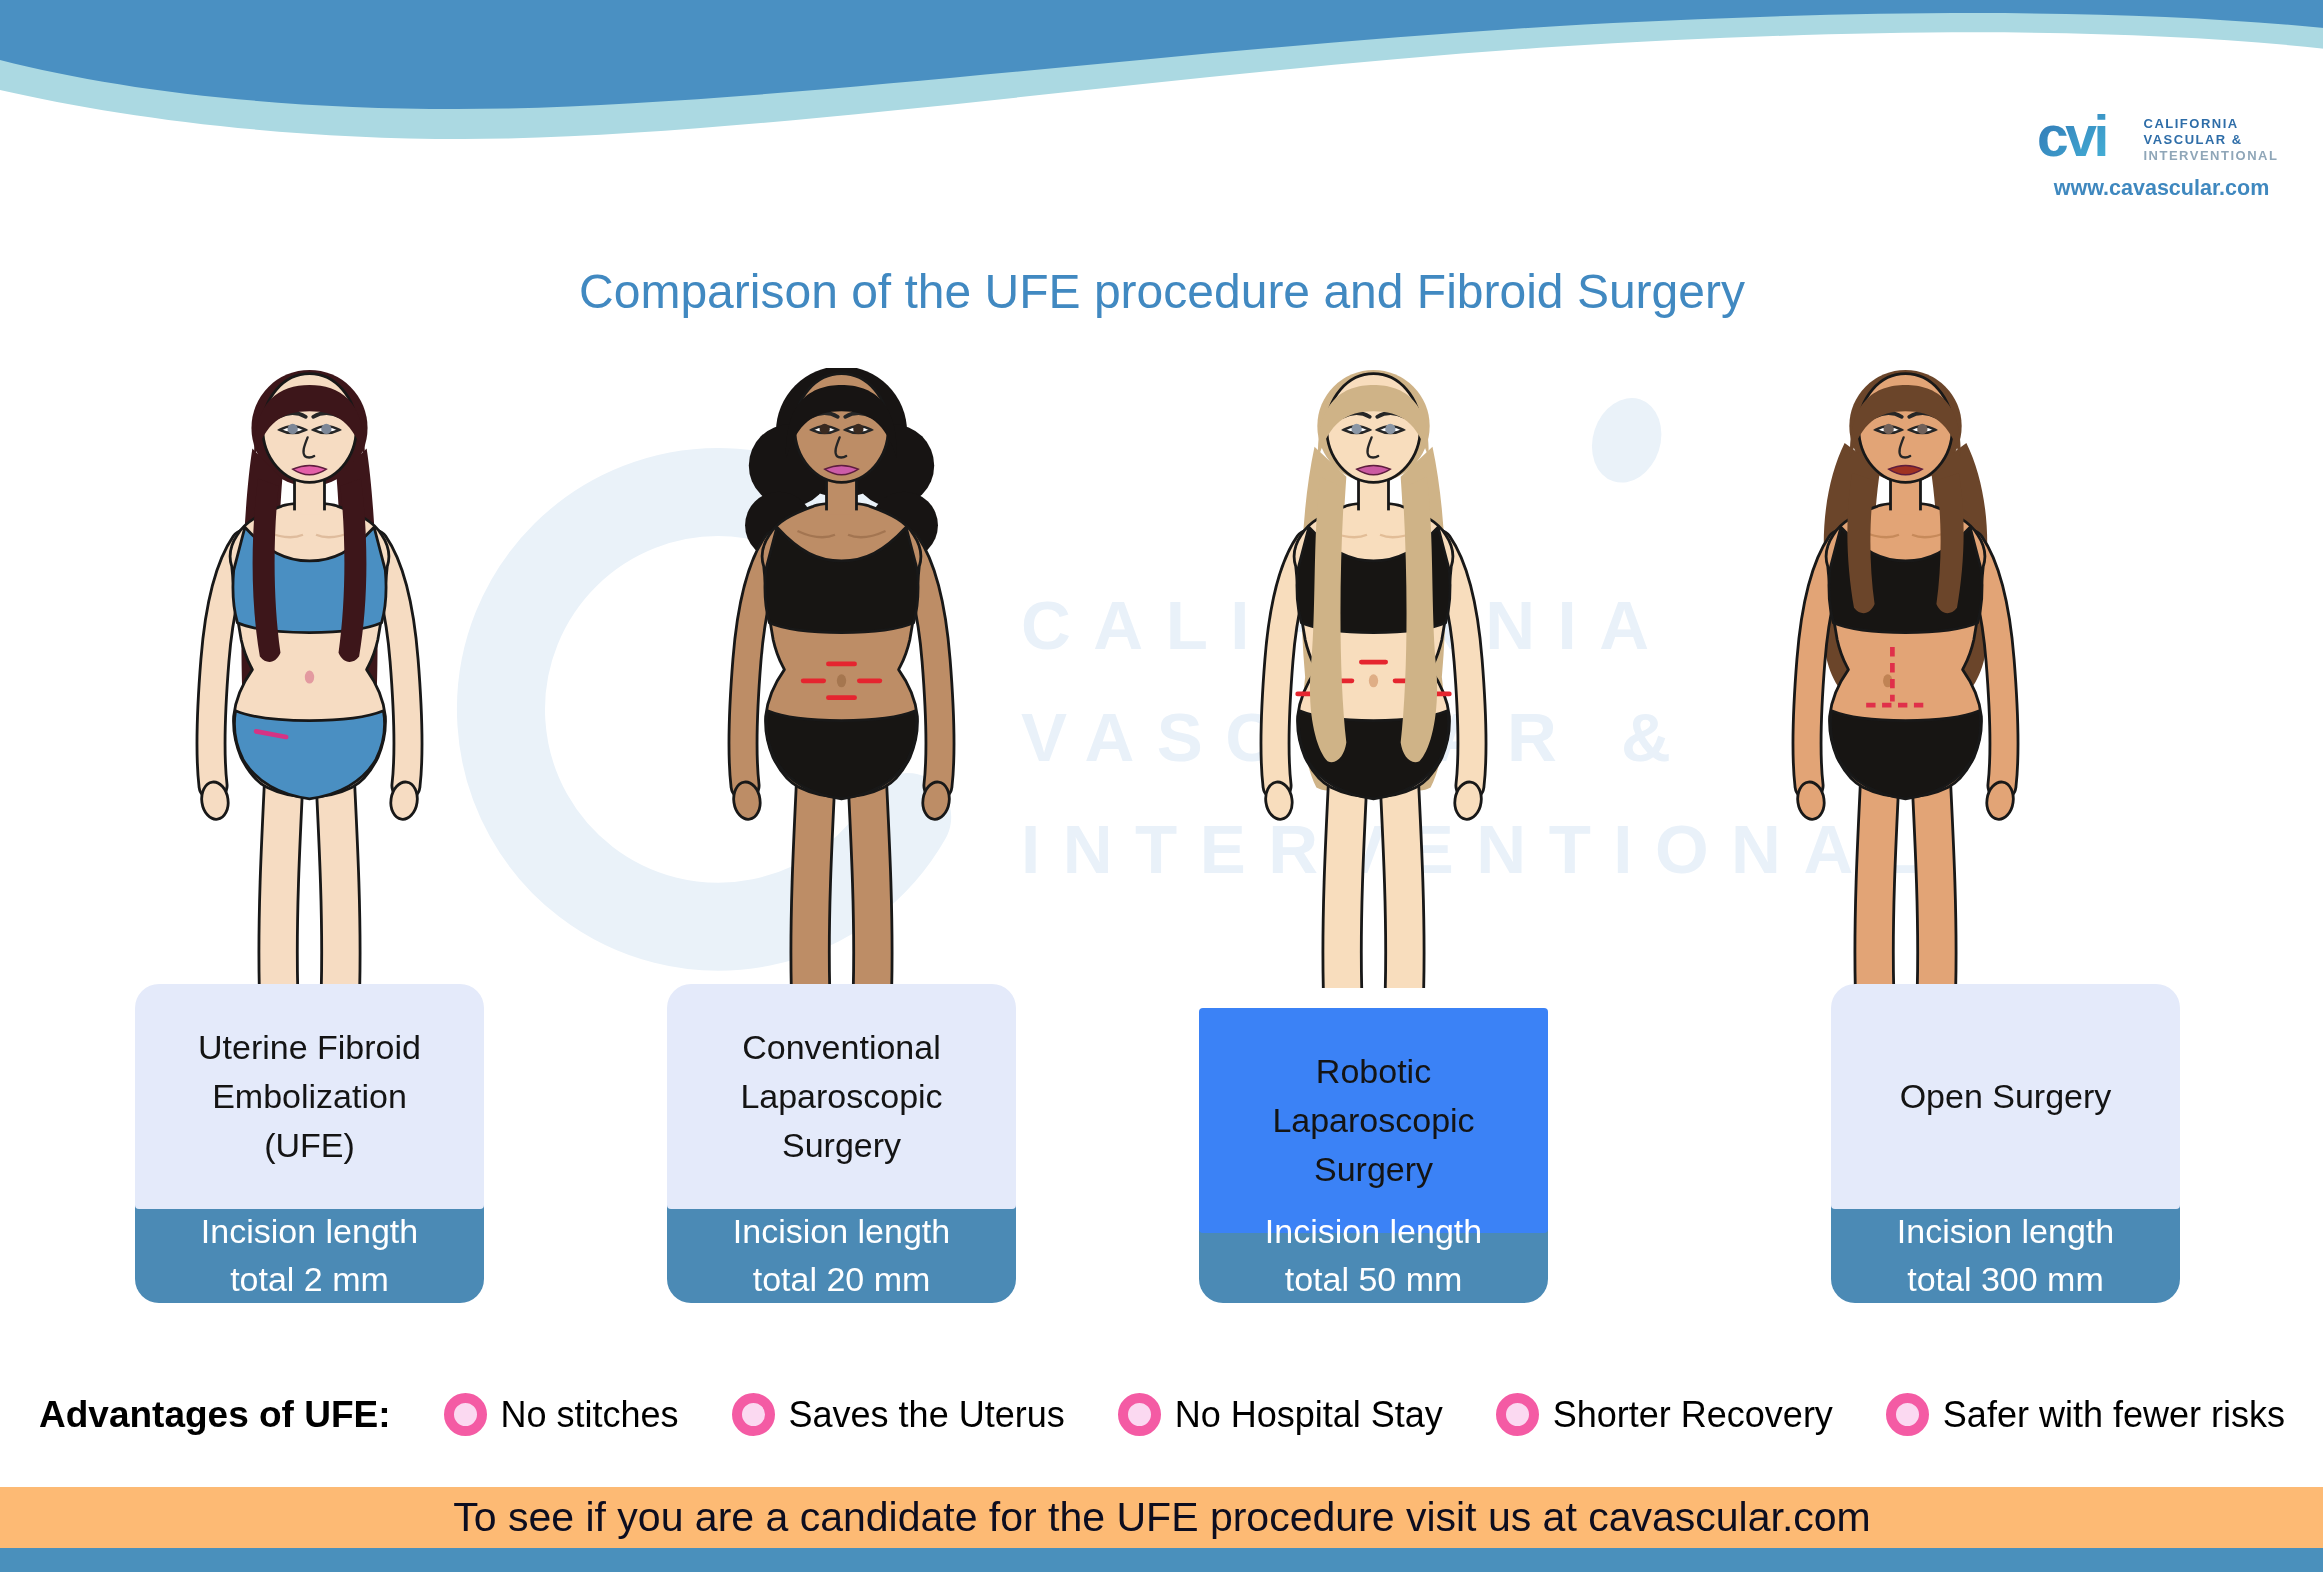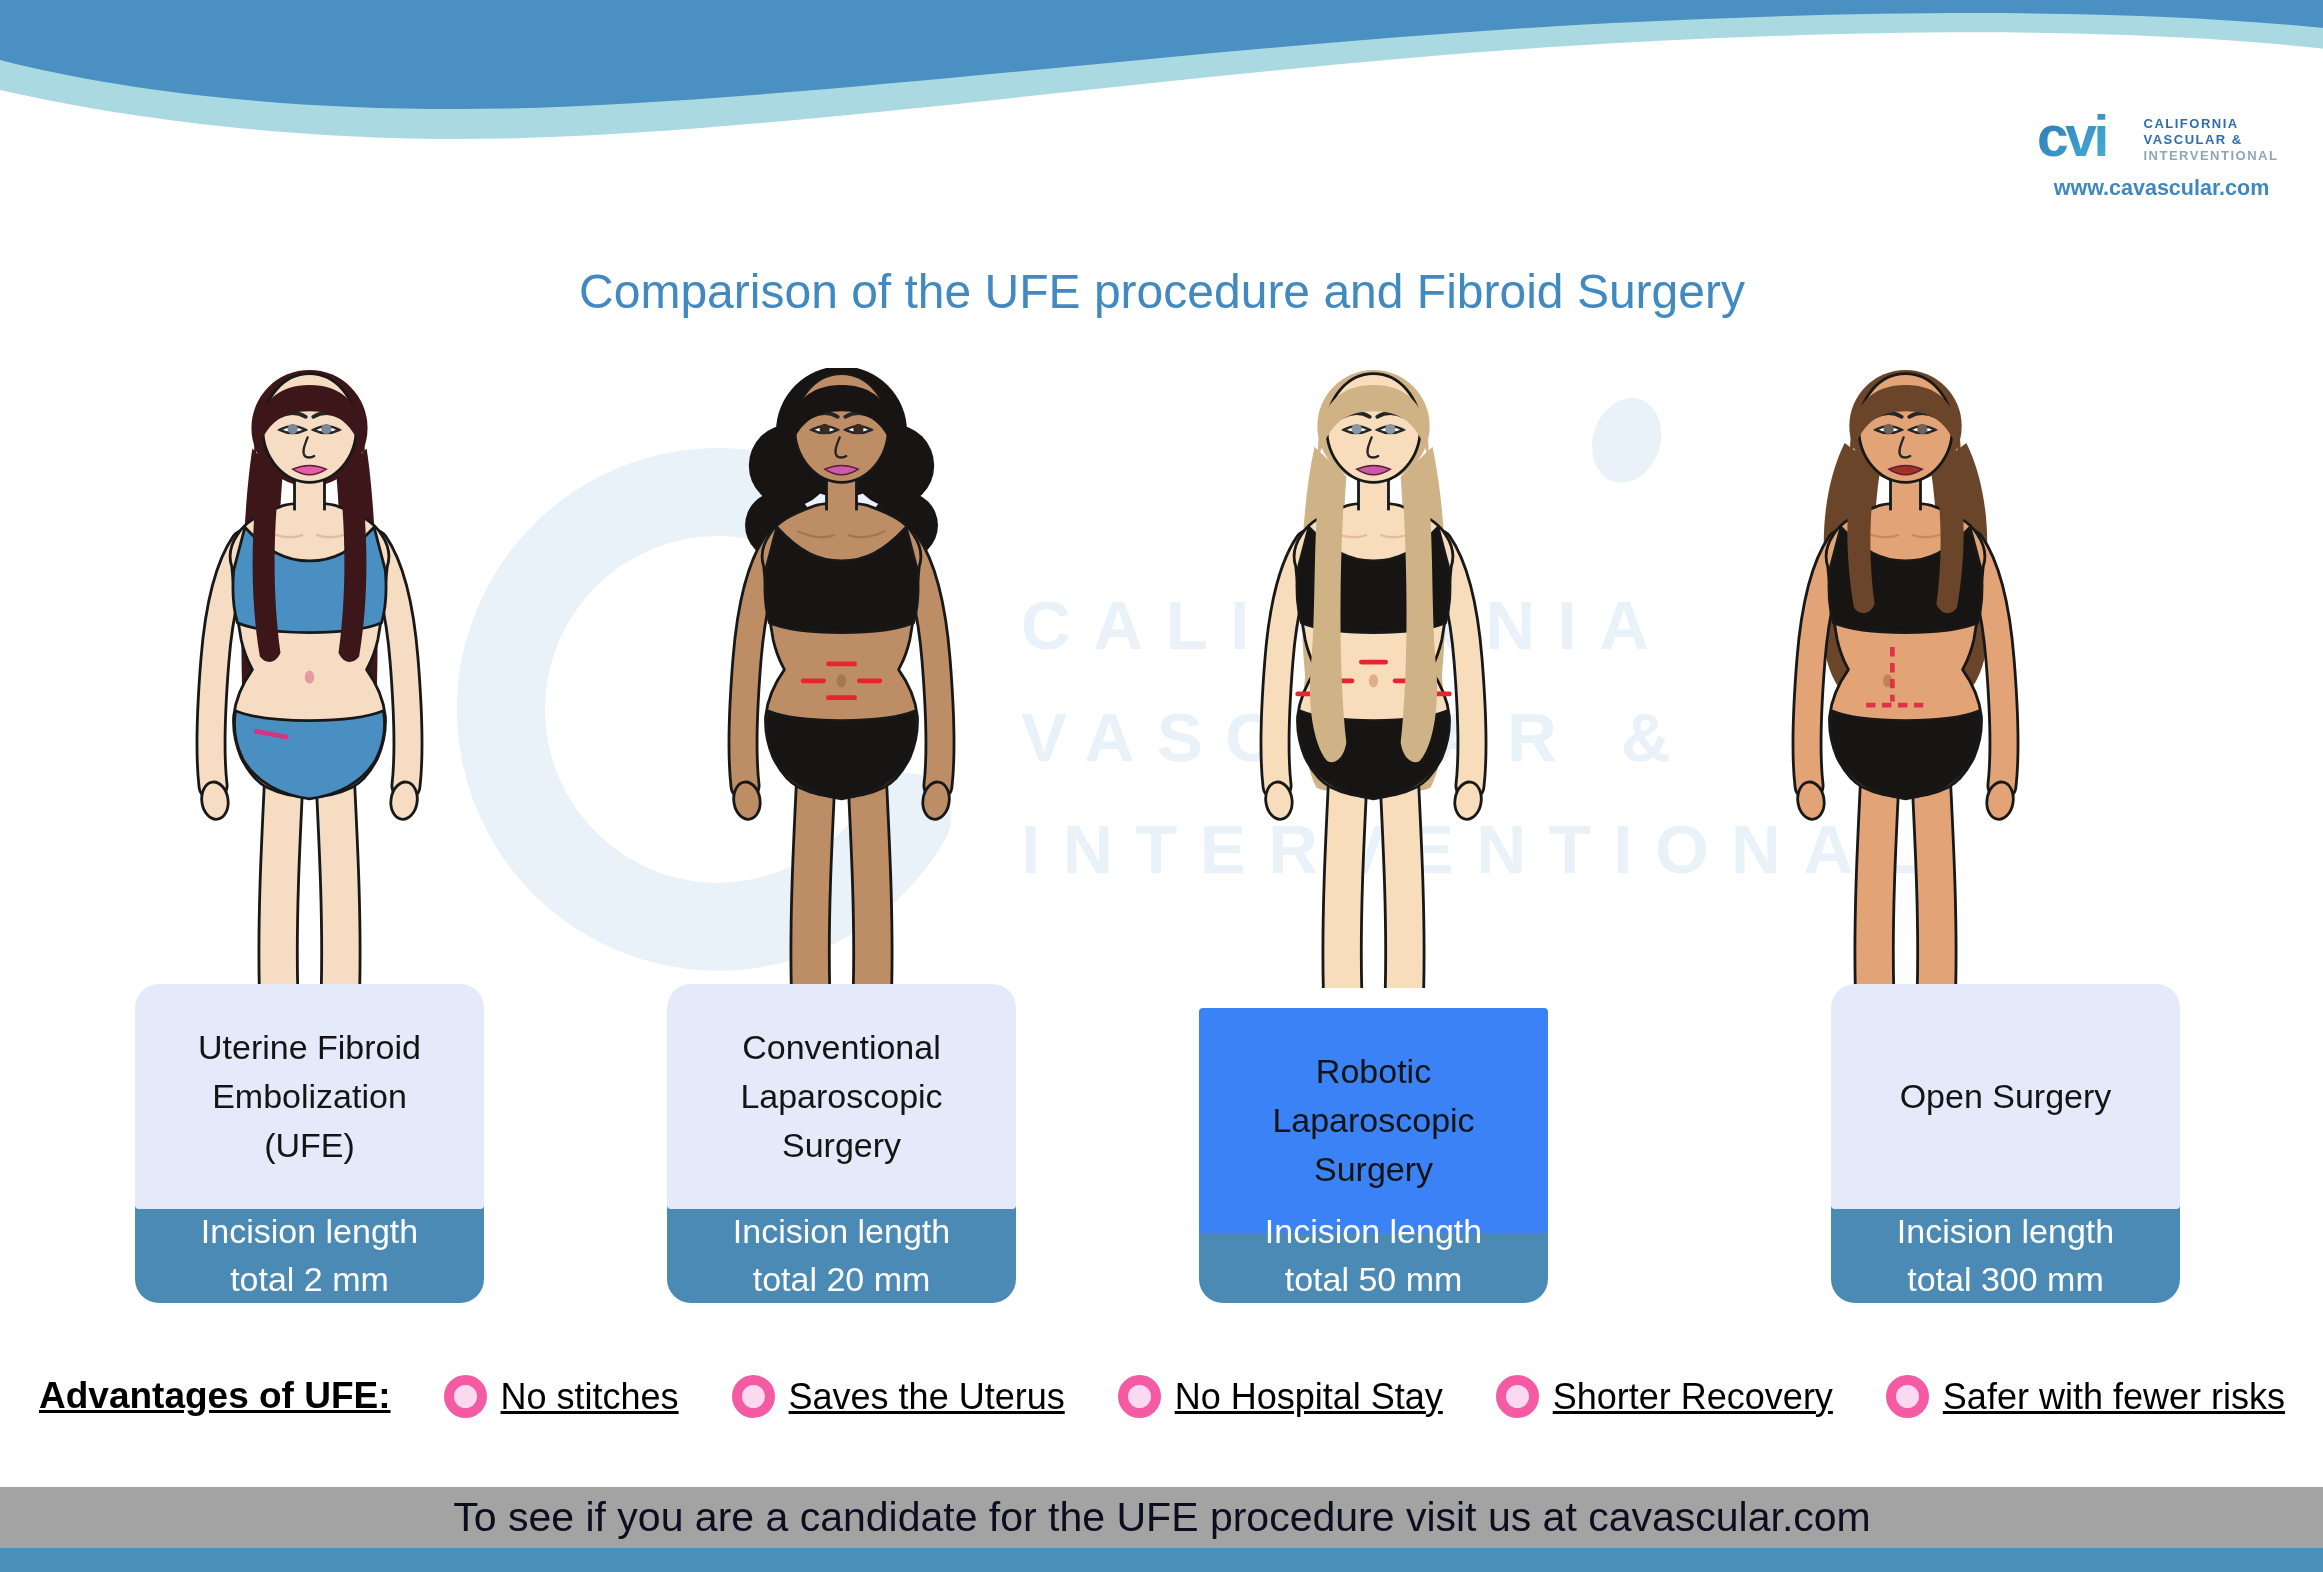--- a/index.html
+++ b/index.html
@@ -42,21 +42,21 @@
   .proc-blue { position:absolute; left:0; right:0; top:200px; bottom:0; }
   .proc-light { position:absolute; left:0; right:0; top:0; height:225px;
                 border-radius:4px; display:flex; align-items:center; justify-content:center; }
   .proc-name { font-size:34px; line-height:1.45; text-align:center; white-space:pre-line; }
   .proc-incision { position:absolute; left:0; right:0; top:225px; bottom:0;
                    display:flex; align-items:center; justify-content:center;
                    font-size:34px; line-height:1.4; text-align:center; white-space:pre-line; }
 
   
   .adv-row { position:absolute; left:39px; right:39px; top:1375px; height:79px;
-             display:flex; align-items:flex-start; justify-content:space-between; z-index:4;text-decoration:underline; }
+             display:flex; align-items:center; justify-content:space-between; z-index:4; }
   .adv-label { font-size:37px; font-weight:bold; color:#000; }
   .adv-item { display:flex; align-items:center; }
   .adv-dot { width:43px; height:43px; border-radius:50%; margin-right:14px; flex:0 0 auto; }
   .adv-text { font-size:36px; color:#000; }
 
   
   .footer-band { position:absolute; left:0; right:0; top:1487px; height:61px;
                  display:flex; align-items:center; justify-content:center; z-index:4; }
   .footer-text { font-size:41px; font-weight:500; }
   .footer-bar { position:absolute; left:0; right:0; top:1548px; height:24px; z-index:4; }
@@ -465,17 +465,17 @@
     <div class="adv-item">
       <span class="adv-dot" style="border: 10.3px solid rgb(244, 91, 164); background: rgb(251, 217, 241);"></span>
       <span class="adv-text">Shorter Recovery</span>
     </div>
     <div class="adv-item">
       <span class="adv-dot" style="border: 10.3px solid rgb(244, 91, 164); background: rgb(251, 217, 241);"></span>
       <span class="adv-text">Safer with fewer risks</span>
     </div>
   </div>
 
-<div class="footer-band" id="footer-band" style="background: #a3a3a3;">
+<div class="footer-band" id="footer-band" style="background: #fdba74;">
   <div class="footer-text" style="color: rgb(13, 13, 31);">To see if you are a candidate for the UFE procedure visit us at cavascular.com</div>
 </div>
 <div class="footer-bar" id="footer-bar" style="background: rgb(74, 144, 188);"></div>
 
 
 </body></html>

